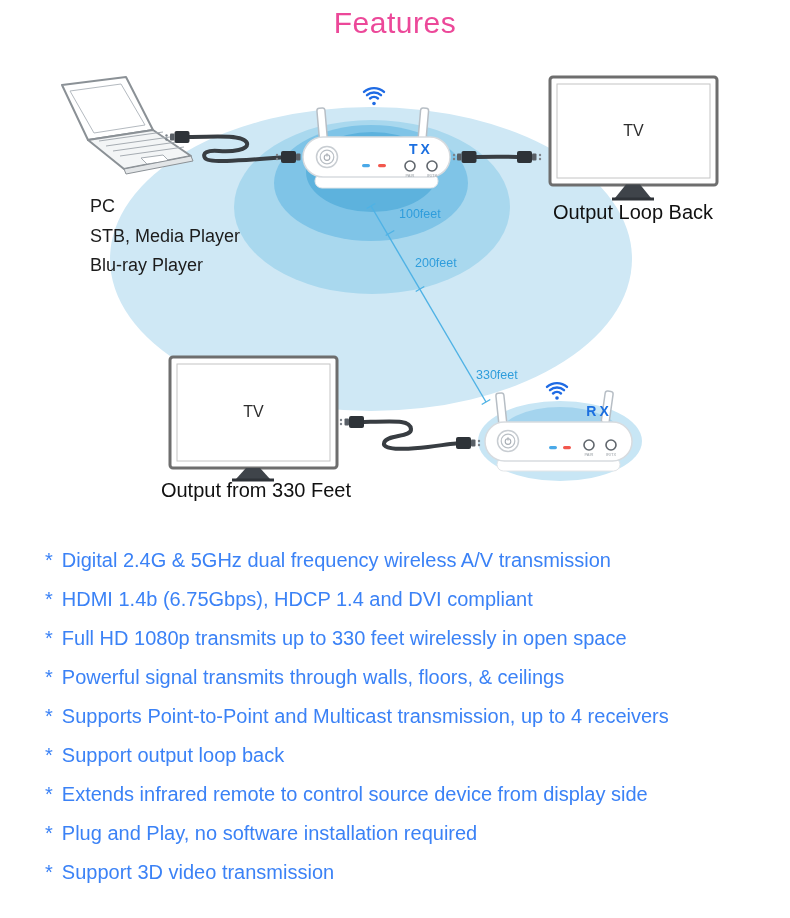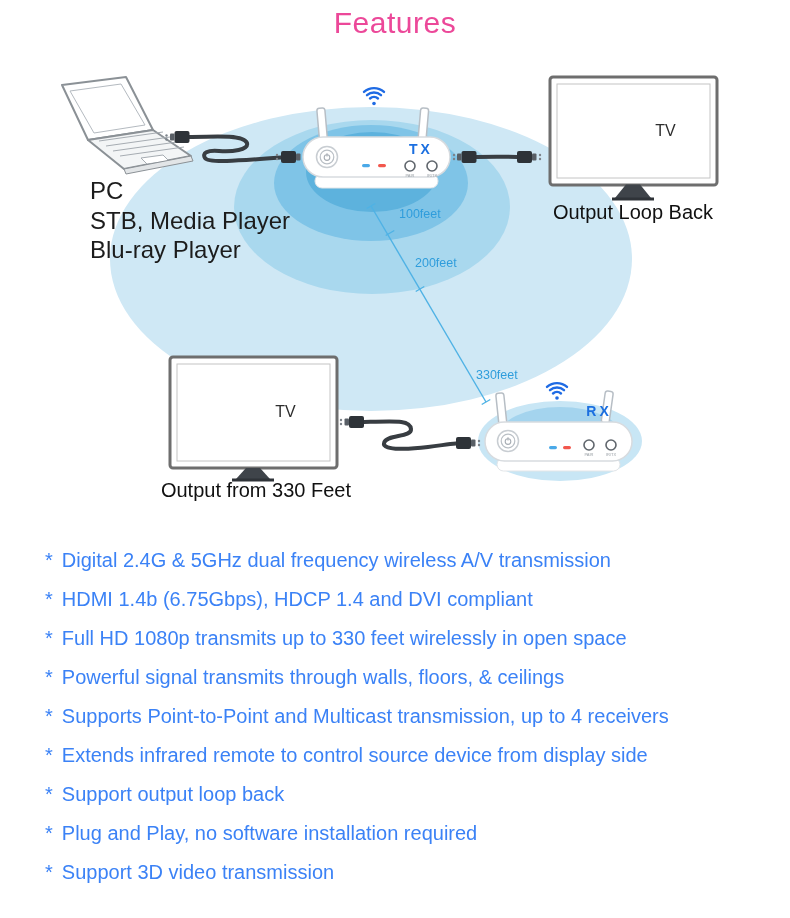--- a/index.html
+++ b/index.html
@@ -1,21 +1,21 @@
 <!DOCTYPE html>
 <html><head>
 <meta charset="utf-8">
 <style>
   html,body{margin:0;padding:0;background:#ffffff;}
   body{width:790px;height:918px;position:relative;font-family:"Liberation Sans",sans-serif;overflow:hidden;}
   .abs{position:absolute;}
   .page-title{top:6px;left:0;width:790px;text-align:center;font-size:30px;color:#ec4899;letter-spacing:0.5px;}
   .diagram-svg{top:0;left:0;}
-  .src-block{left:90px;top:176px;font-size:24px;color:#1c1c1c;line-height:29.5px;white-space:nowrap;}
-  .tv-label{font-size:16px;color:#2e2e2e;text-align:center;margin-left:32px;}
+  .src-block{left:90px;top:192px;font-size:18px;color:#1c1c1c;line-height:29.5px;white-space:nowrap;}
+  .tv-label{font-size:16px;color:#2e2e2e;text-align:center;}
   .tv-label.top{left:550px;top:122px;width:167px;}
   .tv-label.bottom{left:170px;top:403px;width:167px;}
   .caption{font-size:20px;color:#111;text-align:center;white-space:nowrap;}
   .caption.loopback{left:537px;top:201px;width:192px;}
   .caption.out330{left:148px;top:479px;width:216px;}
   .dev-logo{font-size:14px;font-weight:bold;color:#1b6fe0;letter-spacing:3px;text-align:center;width:44px;}
   .dev-logo.tx{left:399px;top:141px;}
   .dev-logo.rx{left:577px;top:403px;}
   .knob-label{font-size:4px;color:#9aa0a6;width:16px;text-align:center;letter-spacing:0;}
   .knob-label.tx1{left:402px;top:172.5px;}
@@ -185,17 +185,17 @@
 <div class="abs range-label f100">100feet</div>
 <div class="abs range-label f200">200feet</div>
 <div class="abs range-label f330">330feet</div>
 
 <div class="abs features">
   <div class="feat"><span class="star">*</span><span>Digital 2.4G &amp; 5GHz dual frequency wireless A/V transmission</span></div>
   <div class="feat"><span class="star">*</span><span>HDMI 1.4b (6.75Gbps), HDCP 1.4 and DVI compliant</span></div>
   <div class="feat"><span class="star">*</span><span>Full HD 1080p transmits up to 330 feet wirelessly in open space</span></div>
   <div class="feat"><span class="star">*</span><span>Powerful signal transmits through walls, floors, &amp; ceilings</span></div>
   <div class="feat"><span class="star">*</span><span>Supports Point-to-Point and Multicast transmission, up to 4 receivers</span></div>
+  <div class="feat"><span class="star">*</span><span>Support output loop back</span></div>
   <div class="feat"><span class="star">*</span><span>Extends infrared remote to control source device from display side</span></div>
-  <div class="feat"><span class="star">*</span><span>Support output loop back</span></div>
   <div class="feat"><span class="star">*</span><span>Plug and Play, no software installation required</span></div>
   <div class="feat"><span class="star">*</span><span>Support 3D video transmission</span></div>
 </div>
 
 </body></html>

